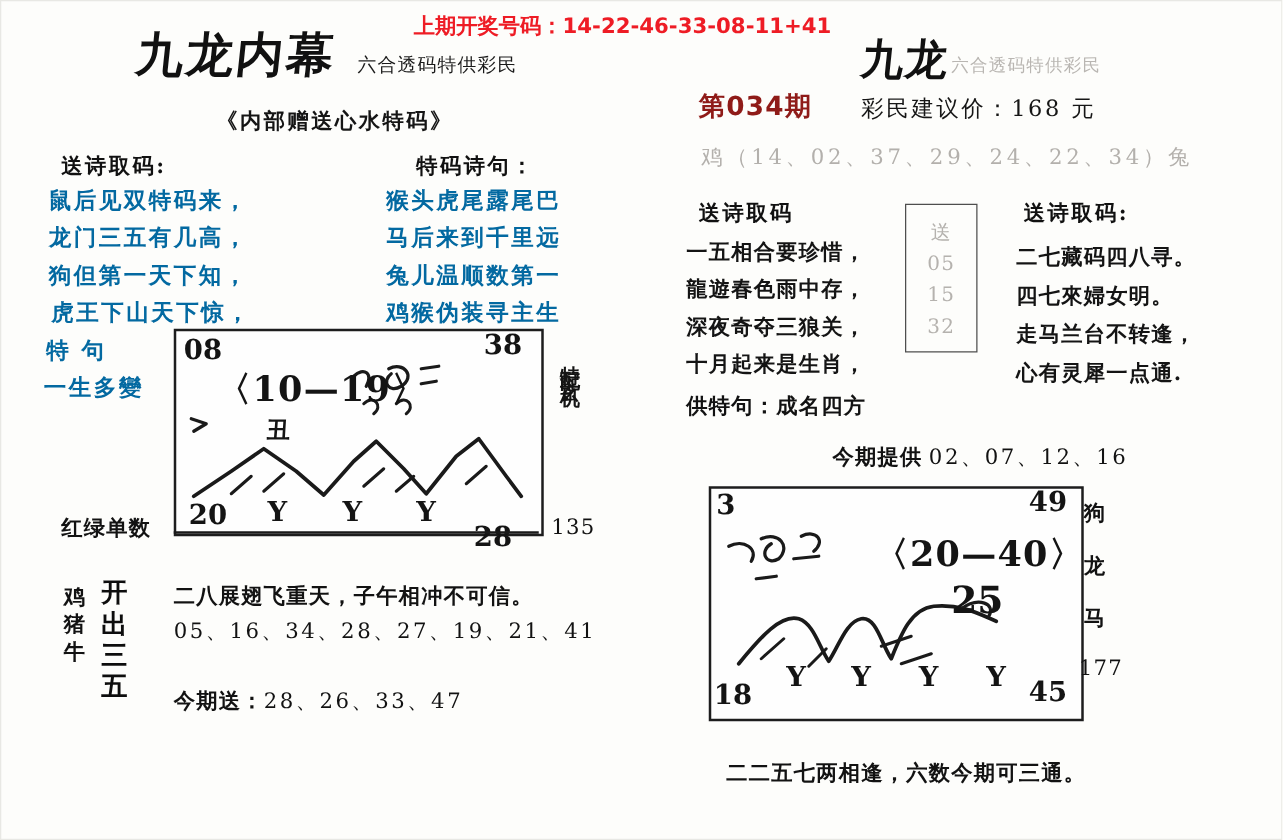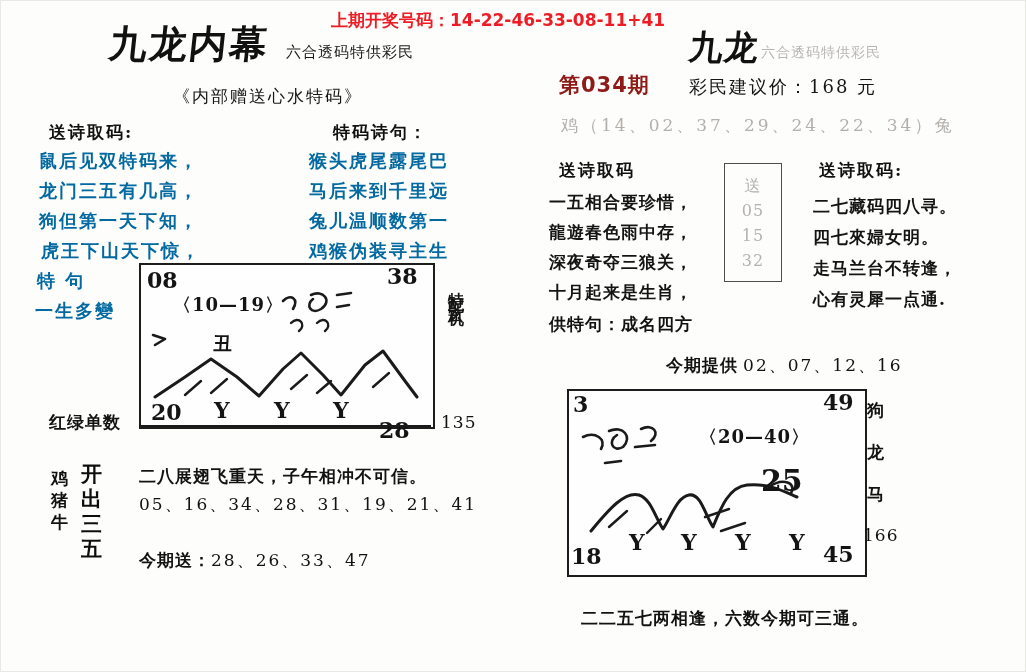--- a/index.html
+++ b/index.html
@@ -155,21 +155,21 @@
   .hand {
     font-family: "DejaVu Serif", "Liberation Serif", serif;
     font-weight: bold;
     color: #141414;
   }
   .drawbox {
     border: 2px solid #1d1d1d;
     background: #fefefe;
   }
   .hand-num { font-size: 22px; }
-  .hand-range { font-size: 18px; letter-spacing: 1px; }
+  .hand-range { font-size: 28px; letter-spacing: 1px; }
   .hand-mark { font-size: 22px; }
   .stack-chars {
     display: flex;
     flex-direction: column;
     line-height: 22px;
     font-family: "DejaVu Serif", "Liberation Serif", serif;
     font-weight: bold;
     font-size: 17px;
     color: #121212;
   }
@@ -201,21 +201,21 @@
   <div class="abs brand-sub-faded nowrap" style="left:760px; top:43px;">六合透码特供彩民</div>
 
   <div class="abs issue-no nowrap" style="left:558px; top:70px;">第034期</div>
 
   <div class="abs nowrap" style="left:688px; top:74px;">
     <span class="price-line">彩民建议价：</span><span class="price-line">168 元</span>
   </div>
 
   <div class="abs faded-row nowrap" style="left:560px; top:113px;">鸡（14、02、37、29、24、22、34）兔</div>
 
-  <div class="abs quote-title nowrap" style="left:172px; top:84px;">《内部赠送心水特码》</div>
+  <div class="abs quote-title nowrap" style="left:172px; top:84px;font-weight:bold;">《内部赠送心水特码》</div>
 
   <div class="abs sec-head nowrap" style="left:48px; top:120px;">送诗取码:</div>
   <div class="abs poem-line nowrap" style="left:38px; top:146px;">鼠后见双特码来，</div>
   <div class="abs poem-line nowrap" style="left:38px; top:206px;">狗但第一天下知，</div>
   <div class="abs poem-line nowrap" style="left:38px; top:176px;">龙门三五有几高，</div>
   <div class="abs poem-line nowrap" style="left:40px; top:236px;">虎王下山天下惊，</div>
   <div class="abs poem-line nowrap" style="left:36px; top:266px;">特  句</div>
   <div class="abs poem-line nowrap" style="left:34px; top:296px;">一生多變</div>
 
   <div class="abs sec-head nowrap" style="left:332px; top:120px;">特码诗句：</div>
@@ -268,21 +268,21 @@
     <span>牛</span>
   </div>
   <div class="abs stack-chars-big" style="left:80px; top:460px;">
     <span>开</span>
     <span>出</span>
     <span>三</span>
     <span>五</span>
   </div>
 
   <div class="abs body-bold nowrap" style="left:138px; top:464px;">二八展翅飞重天，子午相冲不可信。</div>
-  <div class="abs num-line nowrap" style="left:138px; top:492px; letter-spacing:2px;">05、16、34、28、31、19、21、41</div>
+  <div class="abs num-line nowrap" style="left:138px; top:492px; letter-spacing:2px;">05、16、34、28、27、19、21、41</div>
 
   <div class="abs nowrap" style="left:138px; top:548px;">
     <span class="body-bold">今期送：</span><span class="num-line" style="letter-spacing:2px;">28、26、33、47</span>
   </div>
 
   <div class="abs sec-head nowrap" style="left:558px; top:158px;">送诗取码</div>
   <div class="abs poem-line-r nowrap" style="left:548px; top:186px;">一五相合要珍惜，</div>
   <div class="abs poem-line-r nowrap" style="left:548px; top:216px;">龍遊春色雨中存，</div>
   <div class="abs poem-line-r nowrap" style="left:548px; top:246px;">深夜奇夺三狼关，</div>
   <div class="abs poem-line-r nowrap" style="left:548px; top:276px;">十月起来是生肖，</div>
@@ -335,17 +335,17 @@
   <div class="abs hand hand-num" style="left:570px; top:542px;">18</div>
   <div class="abs hand hand-num" style="left:822px; top:540px;">45</div>
   <div class="abs hand hand-mark" style="left:628px; top:528px;">Y</div>
   <div class="abs hand hand-mark" style="left:680px; top:528px;">Y</div>
   <div class="abs hand hand-mark" style="left:734px; top:528px;">Y</div>
   <div class="abs hand hand-mark" style="left:788px; top:528px;">Y</div>
 
   <div class="abs side-label" style="left:866px; top:398px;">狗</div>
   <div class="abs side-label" style="left:866px; top:440px;">龙</div>
   <div class="abs side-label" style="left:866px; top:482px;">马</div>
-  <div class="abs num-line" style="left:862px; top:524px;">166</div>
+  <div class="abs num-line" style="left:862px; top:524px;">177</div>
 
   <div class="abs body-bold nowrap" style="left:580px; top:606px;">二二五七两相逢，六数今期可三通。</div>
 
 </div>
 
 </body></html>

